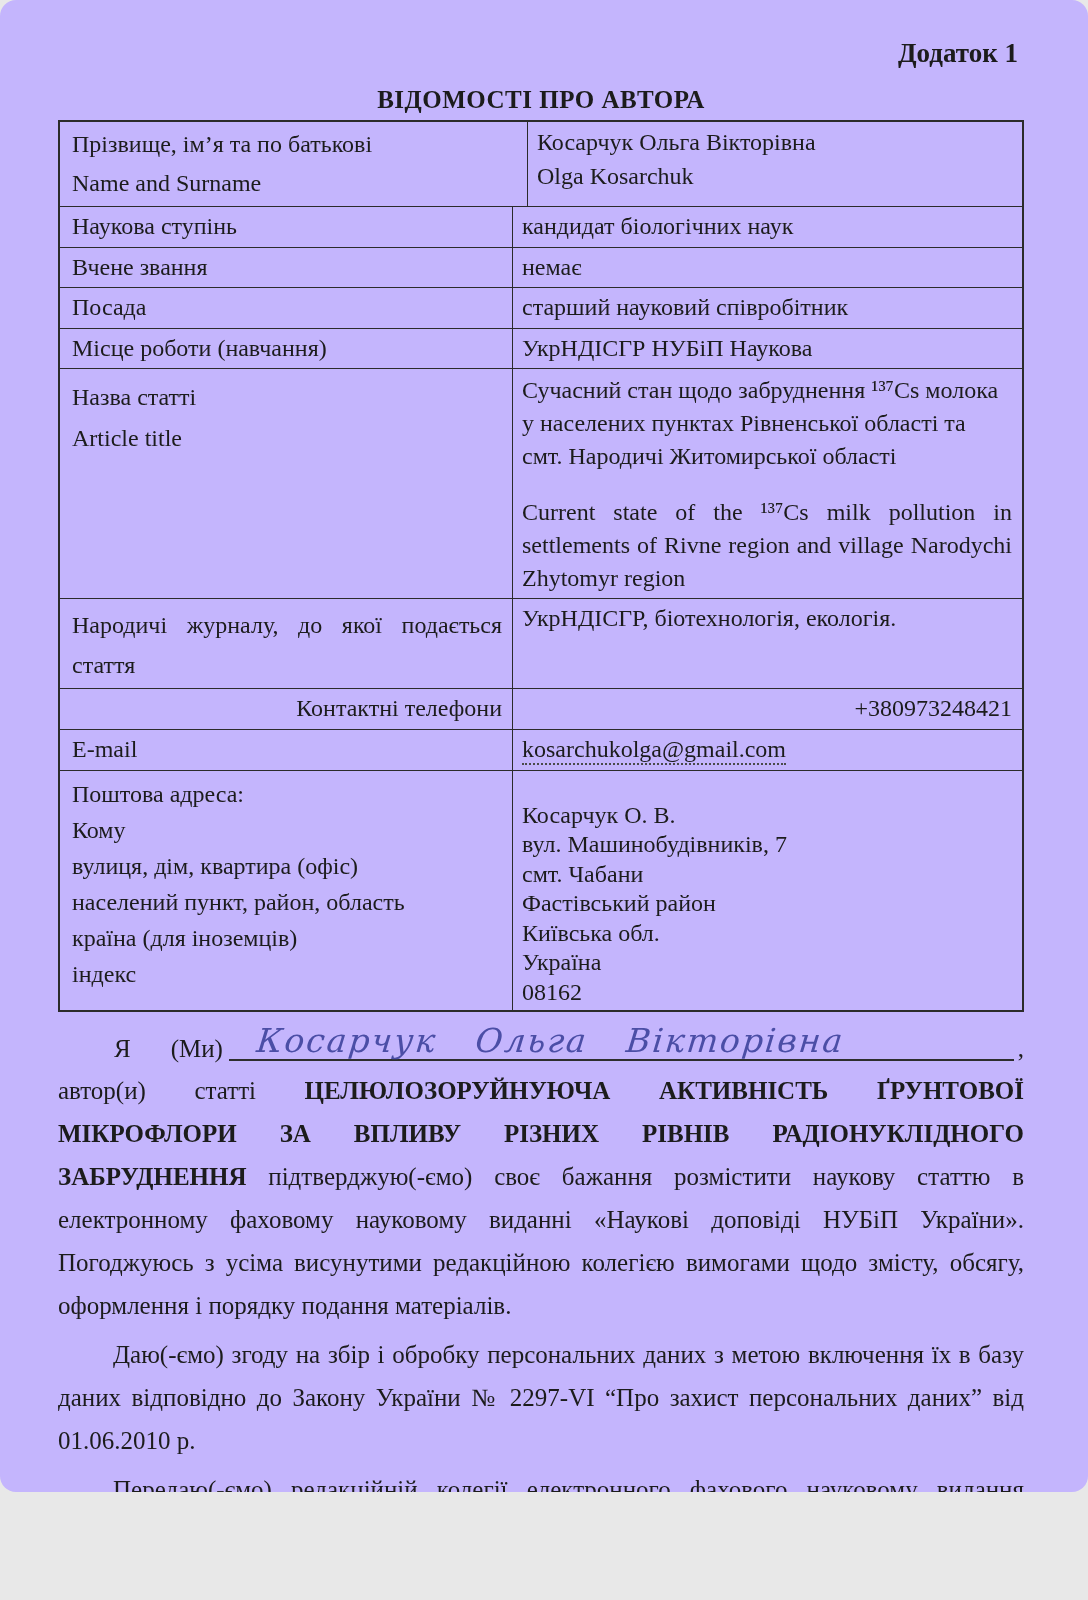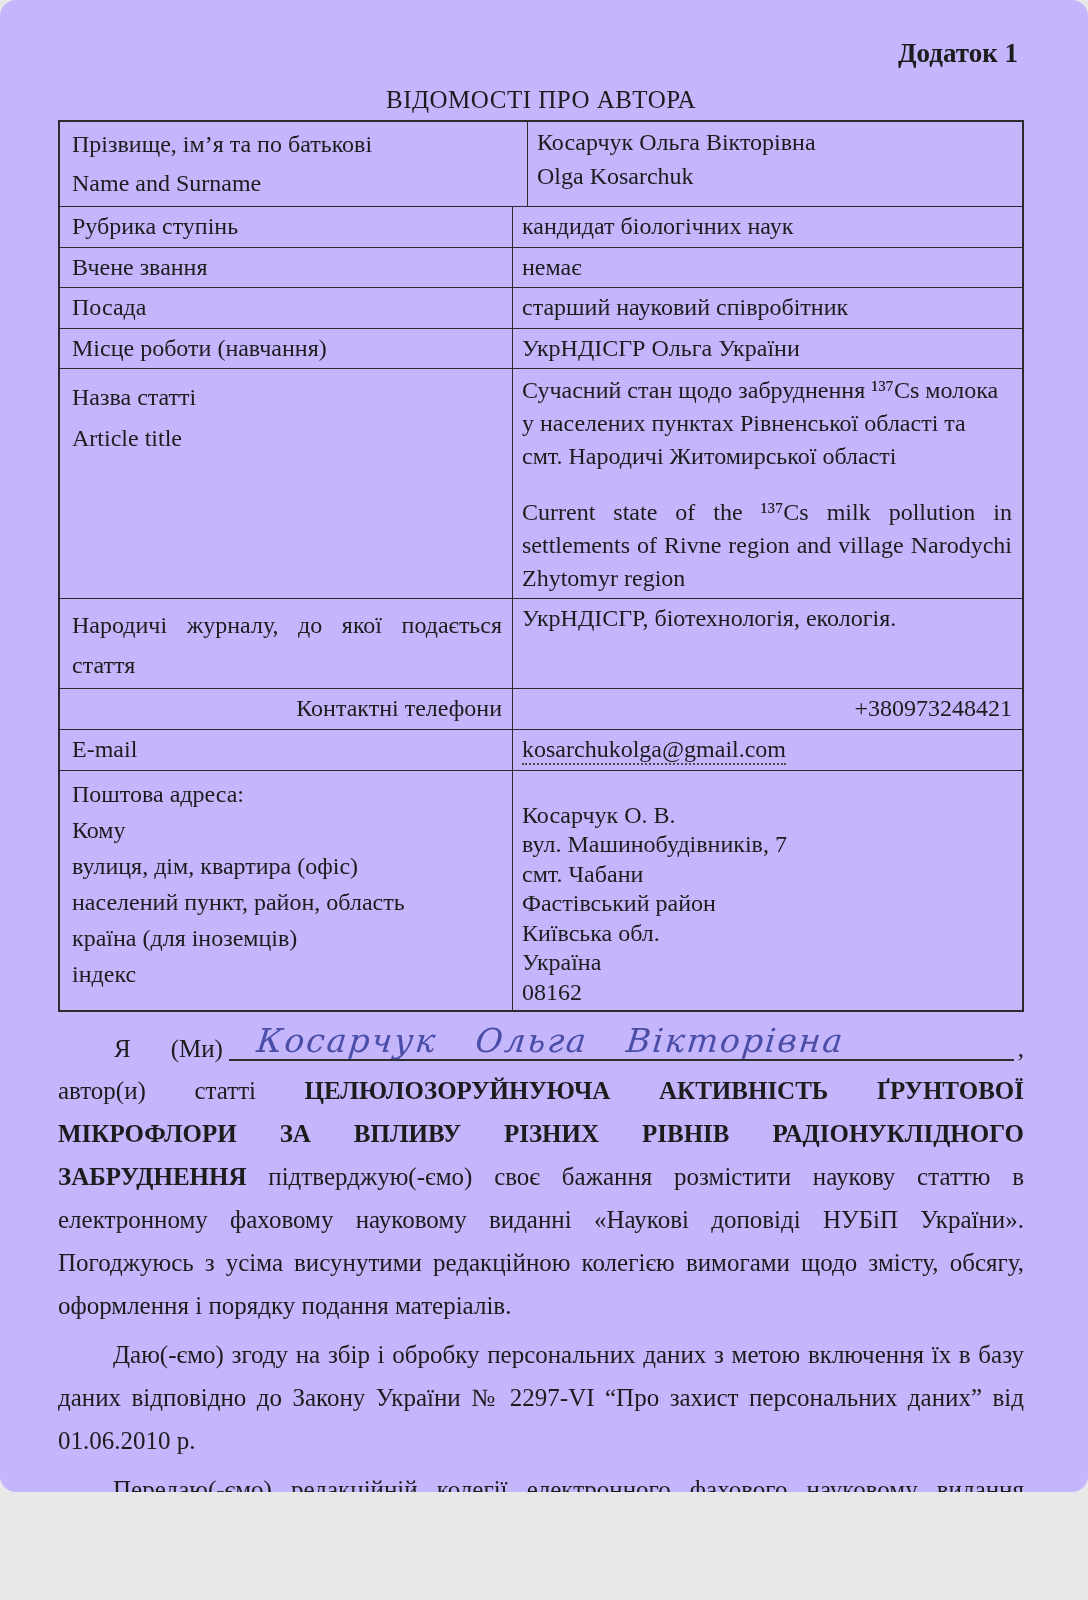--- a/index.html
+++ b/index.html
@@ -16,21 +16,21 @@
     border-radius:16px;
   }
   .annex{
     text-align:right;
     font-size:27px;font-weight:bold;
     padding-right:6px;
     height:40px;
   }
   .doc-title{
     text-align:center;
-    font-size:25px;font-weight:normal;
+    font-size:25px;font-weight:bold;
     letter-spacing:0.5px;
     margin-top:8px;
     margin-bottom:6px;
   }
   
   .author-table{
     border:2.5px solid #2b2b2b;
     width:100%;
     box-sizing:border-box;
   }
@@ -113,37 +113,37 @@
   <div class="author-table">
 
     <div class="tr r1">
       <div class="td label multiline">Прізвище, ім’я та по батькові
 Name and Surname</div>
       <div class="td value multiline">Косарчук Ольга Вікторівна
 Olga Kosarchuk</div>
     </div>
 
     <div class="tr r2">
-      <div class="td label">Рубрика ступінь</div>
+      <div class="td label">Наукова ступінь</div>
       <div class="td value">кандидат біологічних наук</div>
     </div>
 
     <div class="tr r3">
       <div class="td label">Вчене звання</div>
       <div class="td value">немає</div>
     </div>
 
     <div class="tr r4">
       <div class="td label">Посада</div>
       <div class="td value">старший науковий співробітник</div>
     </div>
 
     <div class="tr r5">
       <div class="td label">Місце роботи (навчання)</div>
-      <div class="td value">УкрНДІСГР Ольга України</div>
+      <div class="td value">УкрНДІСГР НУБіП Наукова</div>
     </div>
 
     <div class="tr r6">
       <div class="td label multiline">Назва статті
 Article title</div>
       <div class="td value">
         <div class="uk">Сучасний стан щодо забруднення ¹³⁷Cs молока у населених пунктах Рівненської області та смт. Народичі Житомирської області</div>
         <div class="en">Current state of the ¹³⁷Cs milk pollution in settlements of Rivne region and village Narodychi Zhytomyr region</div>
       </div>
     </div>

